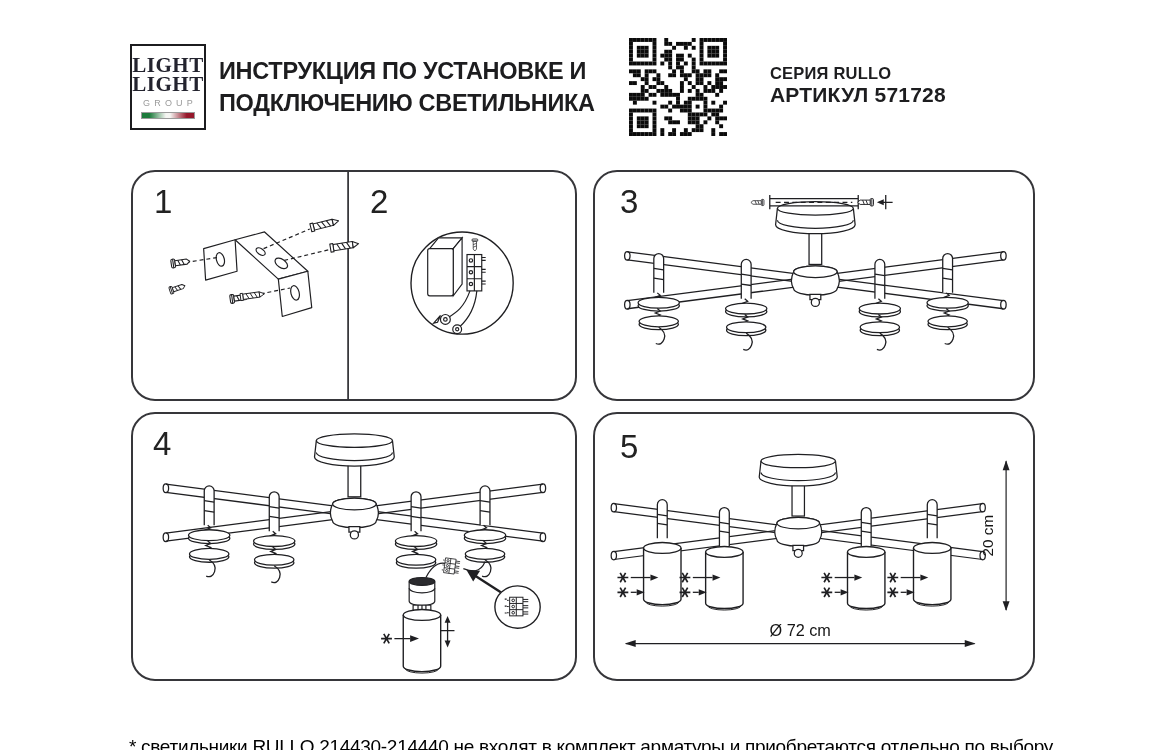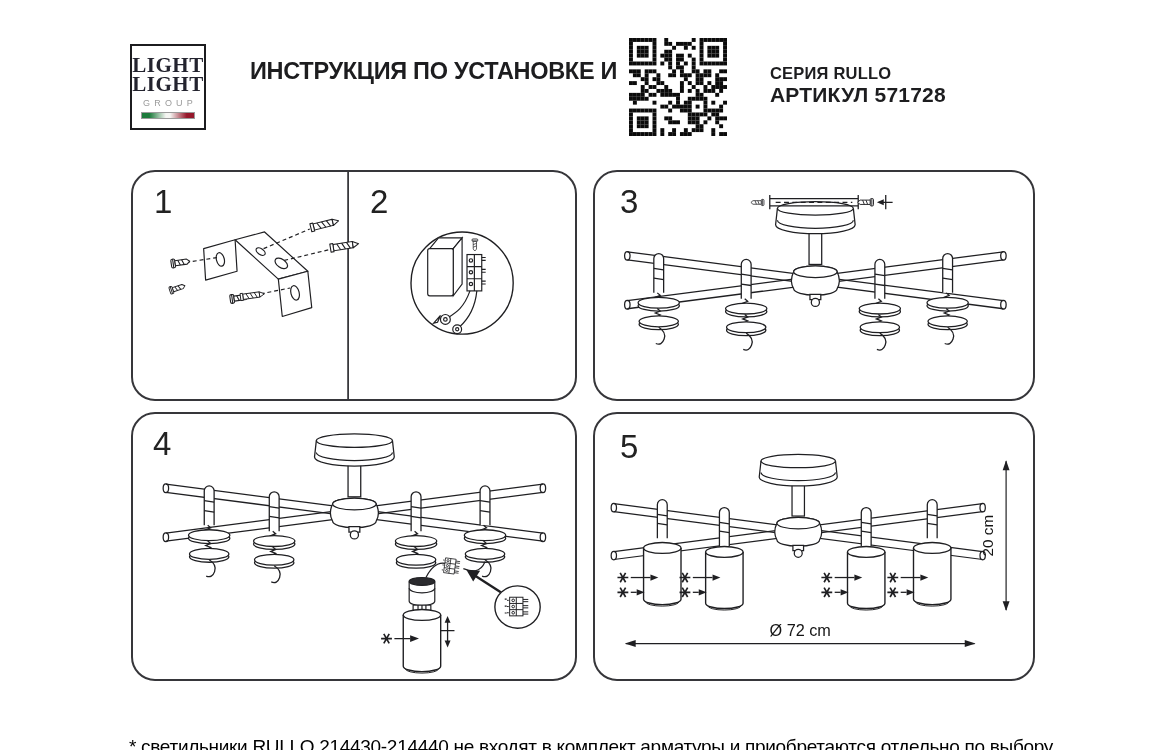--- a/index.html
+++ b/index.html
@@ -15,21 +15,21 @@
   .logo-box{position:absolute;left:130px;top:44px;width:76px;height:86px;
     border:2px solid #1c1c1f;display:flex;flex-direction:column;align-items:center;
     justify-content:center;padding-top:1px;}
   .logo-word{font-family:"Liberation Serif","DejaVu Serif",serif;font-weight:bold;
     font-size:21px;line-height:0.92;color:var(--logo-navy);letter-spacing:0.5px;}
   .logo-group{font-size:9px;letter-spacing:4.2px;color:var(--logo-gray);margin-top:4px;
     margin-left:4px;}
   .logo-flag{width:54px;height:7px;margin-top:4px;border:0.5px solid #9a9a9a;
     background:linear-gradient(90deg,var(--flag-green) 0%,var(--flag-green) 14%,
       var(--flag-white) 46%,var(--flag-white) 54%,var(--flag-red) 86%,var(--flag-red) 100%);}
-  .main-title{position:absolute;left:250px;top:55px;font-size:23.5px;font-weight:bold;
+  .main-title{position:absolute;left:219px;top:55px;font-size:23.5px;font-weight:bold;
     line-height:1.37;letter-spacing:-0.3px;color:var(--ink);}
   .qr{position:absolute;left:629px;top:38px;width:98px;height:98px;}
   .header-right{position:absolute;left:770px;top:64px;width:248px;text-align:left;
     color:var(--ink);}
   .series{font-size:16.5px;font-weight:bold;letter-spacing:0.2px;}
   .article{font-size:21px;font-weight:bold;letter-spacing:0.2px;}
 
   
   .panel{position:absolute;border:2px solid #36363a;border-radius:24px;background:#fff;}
   .box12{left:131px;top:170px;width:446px;height:231px;}
@@ -122,20 +122,21 @@
 
   <div class="logo-box">
     <div class="logo-word">LIGHT</div>
     <div class="logo-word">LIGHT</div>
     <div class="logo-group">GROUP</div>
     <div class="logo-flag"></div>
   </div>
 
   <div class="main-title">
     <div>ИНСТРУКЦИЯ ПО УСТАНОВКЕ И</div>
+    <div>ПОДКЛЮЧЕНИЮ СВЕТИЛЬНИКА</div>
   </div>
 
   <svg class="qr" id="qr" viewBox="0 0 100 100">
       <rect x="0" y="0" width="4" height="4" fill="#0b0b0b"></rect>
       <rect x="4" y="0" width="4" height="4" fill="#0b0b0b"></rect>
       <rect x="8" y="0" width="4" height="4" fill="#0b0b0b"></rect>
       <rect x="12" y="0" width="4" height="4" fill="#0b0b0b"></rect>
       <rect x="16" y="0" width="4" height="4" fill="#0b0b0b"></rect>
       <rect x="20" y="0" width="4" height="4" fill="#0b0b0b"></rect>
       <rect x="24" y="0" width="4" height="4" fill="#0b0b0b"></rect>

